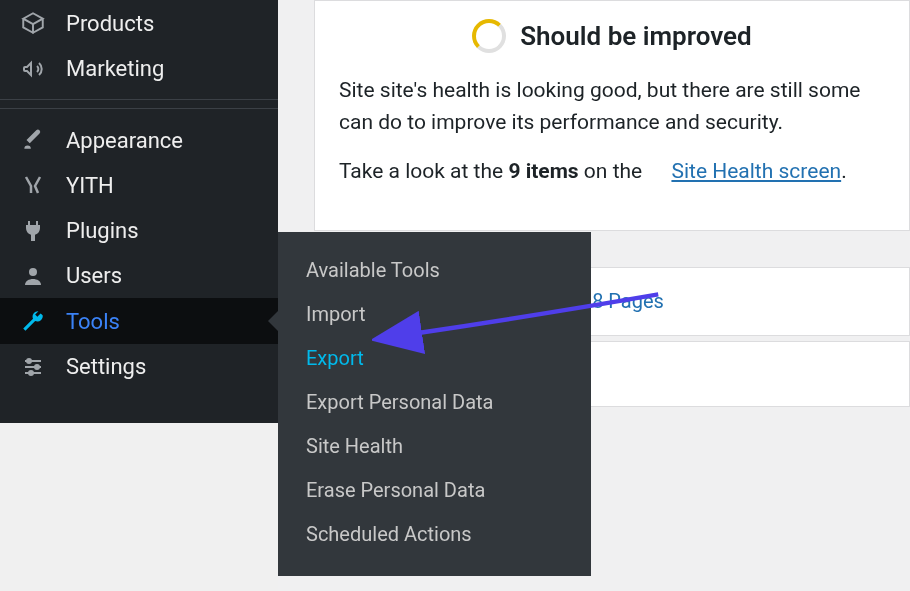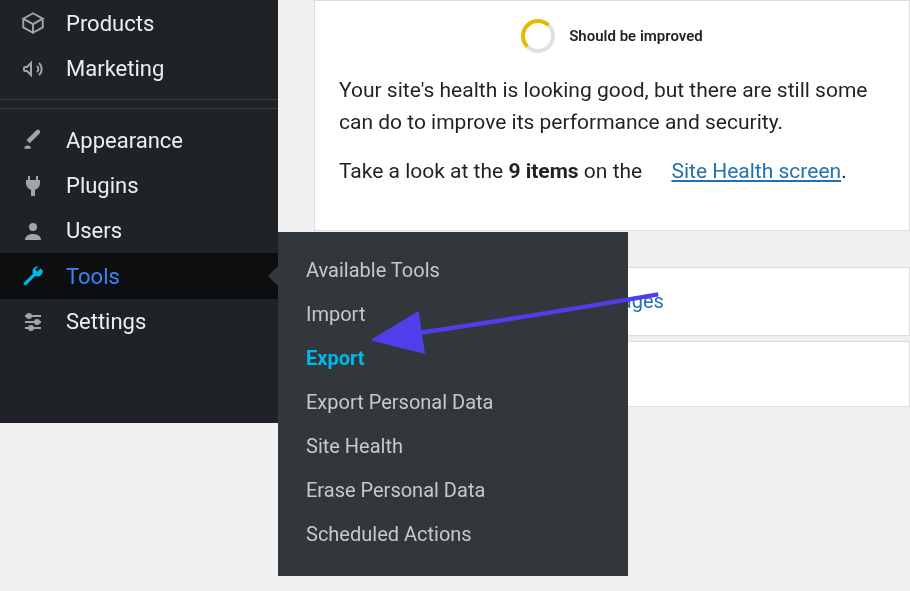--- a/index.html
+++ b/index.html
@@ -52,35 +52,34 @@
     .separator {
       height: 10px;
       border-top: 1px solid #3b4046;
       border-bottom: 1px solid #3b4046;
       margin: 8px 0;
     }
     .submenu {
       position: absolute;
       left: 278px;
       top: 232px;
-      width: 350px;
+      width: 313px;
       background: #32373c;
       color: #ccc;
       padding: 16px 0 20px 0;
       z-index: 5;
     }
     .submenu-item {
       padding: 10px 28px;
       font-size: 20px;
       color: #c8c8c8;
       cursor: pointer;
     }
     .submenu-item.highlight {
       color: #00b9eb;
-      font-weight: bold;
     }
     .content {
       position: absolute;
       left: 278px;
       top: 0;
       width: 632px;
       height: 591px;
       background: #f0f0f1;
       padding: 0;
     }
@@ -89,21 +88,21 @@
       border: 1px solid #dcdcde;
       padding: 18px 24px 24px 24px;
       margin: 0 0 0 36px;
       position: relative;
     }
     .health-header {
       display: flex;
       align-items: center;
       justify-content: center;
       gap: 14px;
-      font-size: 15px;
+      font-size: 26px;
       font-weight: 600;
       color: #1d2327;
       margin-bottom: 22px;
     }
     .spinner {
       width: 34px;
       height: 34px;
       border: 4px solid #e0e0e0;
       border-top-color: #e6b800;
       border-left-color: #e6b800;
@@ -181,20 +180,28 @@
     <span>Marketing</span>
   </div>
   <div class="separator"></div>
   <div class="menu-item">
     <span class="icon">
       <svg width="26" height="26" viewBox="0 0 24 24" fill="#a0a5aa">
           <path d="M7 17c-2 0-3 1-3 3h6c0-2-1-3-3-3zm2-2l9-9a2 2 0 00-3-3l-9 9 3 3z"></path>
         </svg>
     </span>
     <span>Appearance</span>
+  </div>
+  <div class="menu-item">
+    <span class="icon">
+      <svg width="24" height="24" viewBox="0 0 24 24" fill="none" stroke="#a0a5aa" stroke-width="2.5">
+          <path d="M5 3l5 9v7M19 3l-5 9 3 7"></path>
+        </svg>
+    </span>
+    <span>YITH</span>
   </div>
   <div class="menu-item">
     <span class="icon">
       <svg width="24" height="24" viewBox="0 0 24 24" fill="#a0a5aa">
           <path d="M9 2v4h6V2h2v4h2v3a7 7 0 01-5 6.7V22h-4v-6.3A7 7 0 015 9V6h2V2h2z"></path>
         </svg>
     </span>
     <span>Plugins</span>
   </div>
   <div class="menu-item">
@@ -239,21 +246,21 @@
   <div class="submenu-item">Scheduled Actions</div>
 </div>
 
 <div class="content">
   <div class="health-box">
     <div class="health-header">
       <div class="spinner"></div>
       <span>Should be improved</span>
     </div>
     <p class="health-text">
-      <span>Your site's health is looking good, but there are still some</span>
+      <span>Site site's health is looking good, but there are still some</span>
       <span>can do to improve its performance and security.</span>
     </p>
     <p class="health-text">
       <span>Take a look at the </span><b>9 items</b><span> on the </span><a href="#" class="items-link">Site Health screen</a><span>.</span>
     </p>
   </div>
 
   <div class="widget-row">
     <div class="widget" style="justify-content:center;">
       <span>

